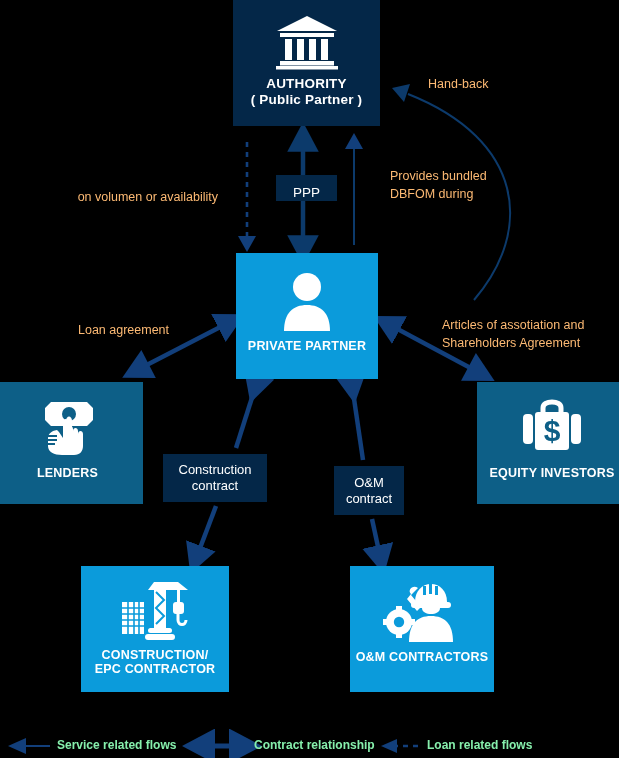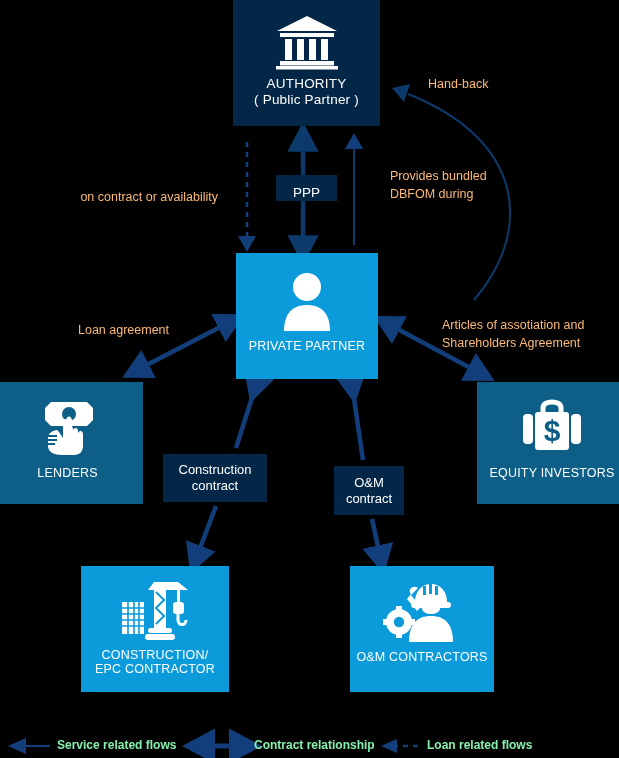--- a/index.html
+++ b/index.html
@@ -11,21 +11,21 @@
   #stage{position:absolute;left:0;top:0;width:619px;height:758px;}
   svg#wires{position:absolute;left:0;top:0;width:619px;height:758px;}
 
   .node{
     position:absolute;box-sizing:border-box;
     display:flex;flex-direction:column;align-items:center;justify-content:flex-start;
     color:#fff;text-align:center;
   }
   .node .icon{display:flex;align-items:center;justify-content:center;}
   .node .cap{
-    font-weight:normal;line-height:1.15;letter-spacing:.2px;
+    font-weight:bold;line-height:1.15;letter-spacing:.2px;
   }
 
   
   .navy{background:#042748;}
   .teal{background:#0b9bdb;}
   .steel{background:#0d5f87;}
 
   #authority{left:233px;top:0px;width:147px;height:126px;padding-top:14px;}
   #authority .cap{font-size:13.5px;margin-top:6px;}
 
@@ -265,21 +265,21 @@
 
   <div class="chip" id="chip-om">
     <span>
       <span>O&amp;M</span><br>
       <span>contract</span>
     </span>
   </div>
 
   <div class="ann" id="ann-payments">
     <br>
-    <span>on contract or availability</span>
+    <span>on volumen or availability</span>
   </div>
 
   <div class="ann" id="ann-dbfom">
     <span>Provides bundled</span><br>
     <span>DBFOM during</span>
   </div>
 
   <div class="ann" id="ann-handback">
     <span>Hand-back</span>
   </div>

